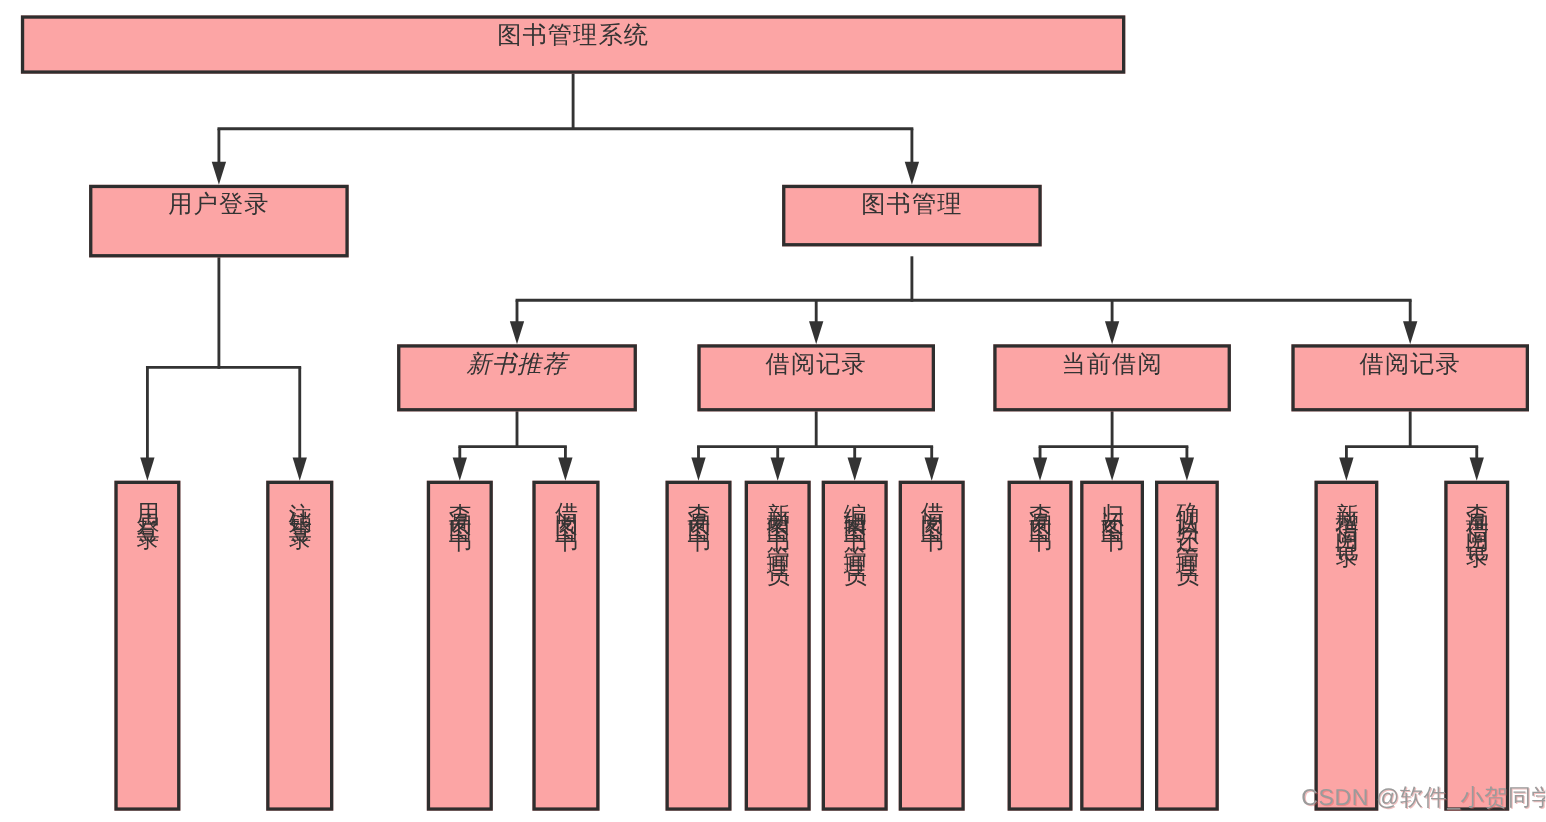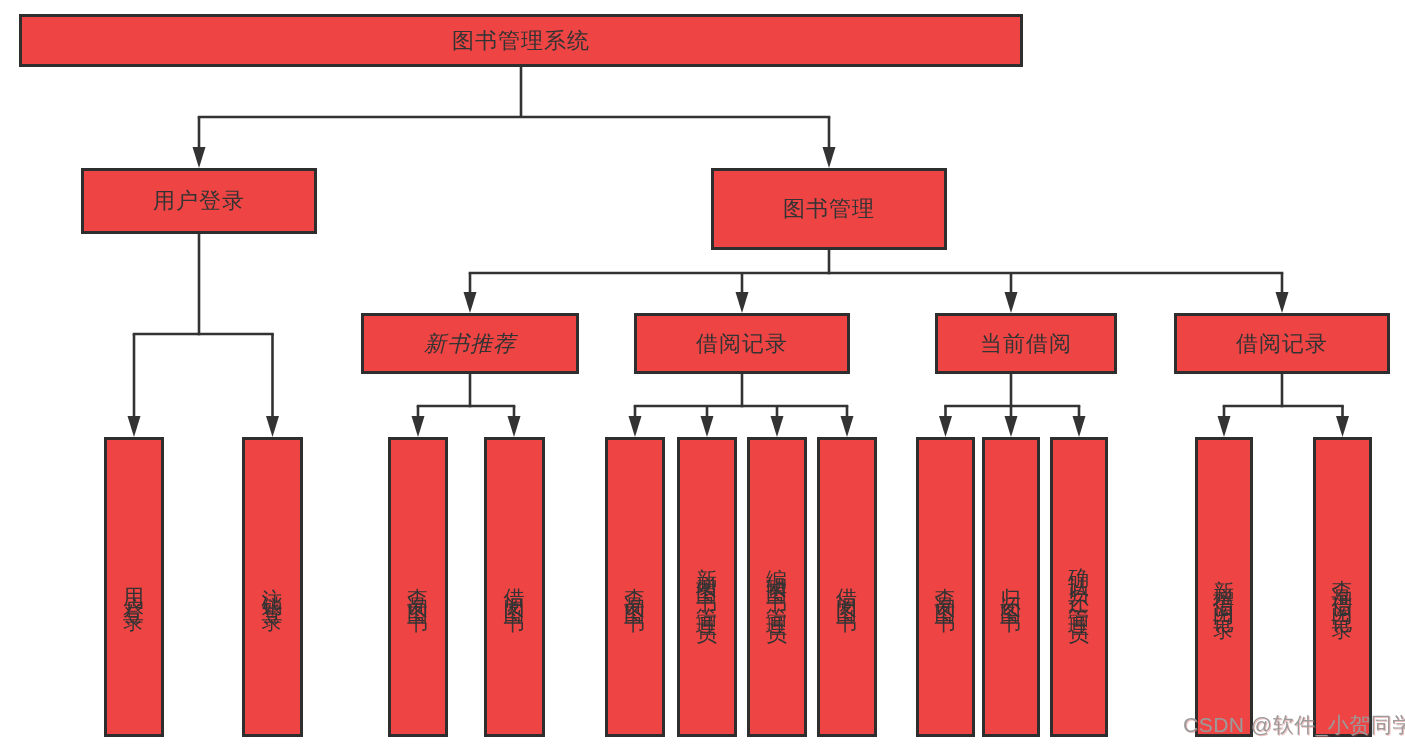--- a/index.html
+++ b/index.html
@@ -14,24 +14,23 @@
   svg.connectors {
     position: absolute;
     left: 0; top: 0;
     z-index: 1;
   }
   svg.connectors line { stroke: #333333; stroke-width: 2.6; }
   svg.connectors polygon { fill: #333333; }
   .node {
     position: absolute;
     box-sizing: border-box;
-    background: #ef4444;
+    background: #fca5a5;
     border: 3px solid #2e2e2e;
     display: flex;
-    align-items: center;
     justify-content: center;
     color: #333333;
     z-index: 2;
   }
   .hnode { font-size: 22px; letter-spacing: 1px; }
   .vnode { font-size: 21px; }
   .vlabel {
     writing-mode: vertical-rl;
     text-orientation: mixed;
     letter-spacing: 8px;
@@ -117,31 +116,31 @@
     <polygon points="1342.5,437 1336,416 1349,416"></polygon>
   </svg>
 
   <div class="node hnode" style="left:19px; top:14px; width:1004px; height:53px;">
     <span>图书管理系统</span>
   </div>
 
   <div class="node hnode" style="left:81px; top:168px; width:236px; height:66px;">
     <span>用户登录</span>
   </div>
-  <div class="node hnode" style="left:711px; top:168px; width:236px; height:82px;">
+  <div class="node hnode" style="left:711px; top:168px; width:236px; height:56px;">
     <span>图书管理</span>
   </div>
 
   <div class="node hnode" style="left:361px; top:313px; width:218px; height:61px;font-style:italic;">
     <span>新书推荐</span>
   </div>
   <div class="node hnode" style="left:634px; top:313px; width:216px; height:61px;">
     <span>借阅记录</span>
   </div>
-  <div class="node hnode" style="left:903px; top:313px; width:182px; height:61px;margin-left:32px;">
+  <div class="node hnode" style="left:903px; top:313px; width:216px; height:61px;">
     <span>当前借阅</span>
   </div>
   <div class="node hnode" style="left:1174px; top:313px; width:216px; height:61px;">
     <span>借阅记录</span>
   </div>
 
   <div class="node vnode" style="left:104px; top:437px; width:60px; height:300px;">
     <span class="vlabel">用户登录</span>
   </div>
   <div class="node vnode" style="left:242px; top:437px; width:61px; height:300px;">

